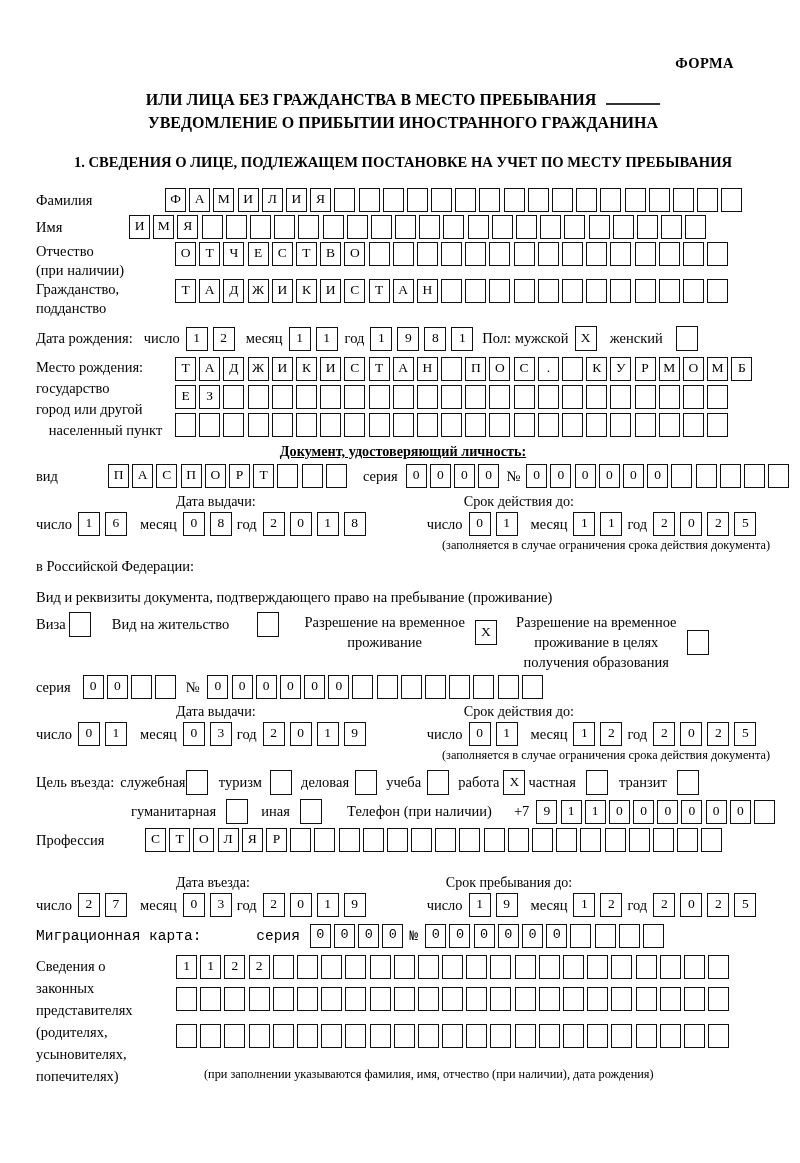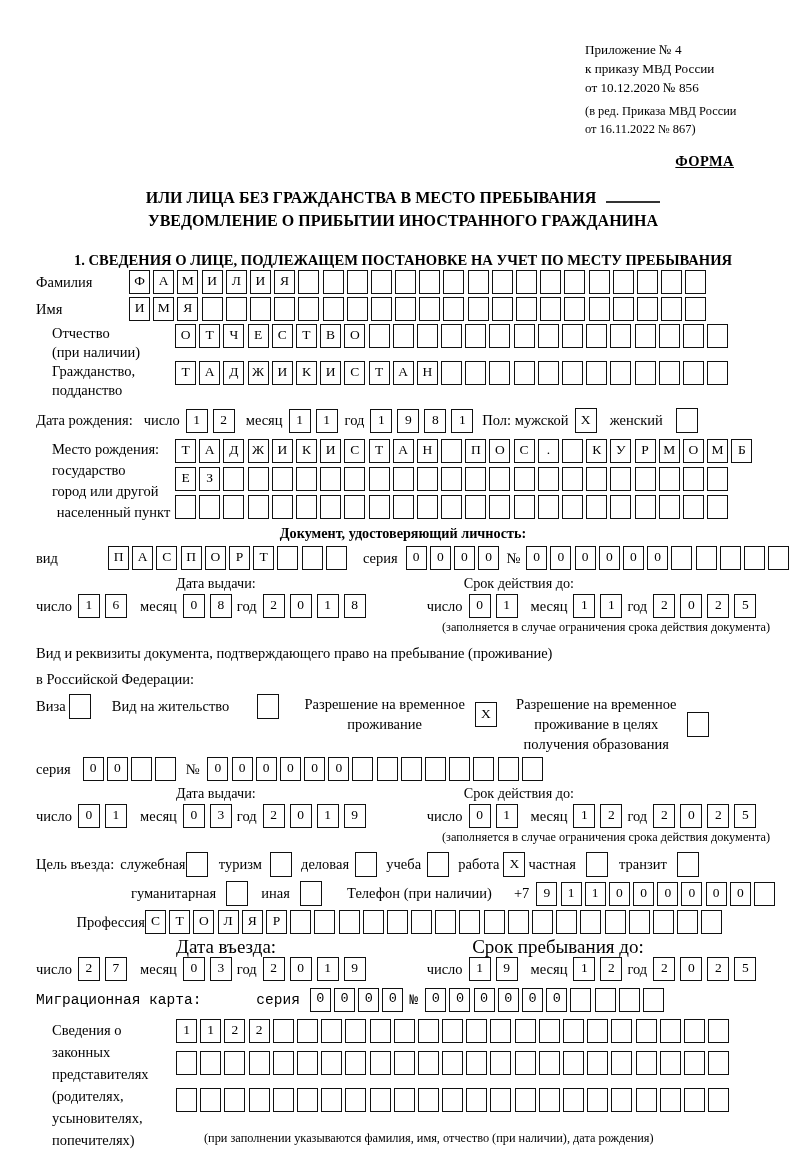--- a/index.html
+++ b/index.html
@@ -4,70 +4,61 @@
 <style>
   html,body{margin:0;padding:0;background:#888;}
   .page{
     width:800px;height:1163px;margin:0 auto;background:#ffffff;color:#000;
     font-family:"Liberation Serif","DejaVu Serif",serif;
     box-sizing:border-box;padding:40px 30px 0 36px;overflow:hidden;position:relative;
     font-size:14.5px;line-height:19px;
   }
   .appendix{margin-left:auto;width:185px;font-size:13.2px;line-height:19px;}
   .appendix .rev{font-size:12.4px;line-height:18px;margin-top:5px;}
-  .forma{text-align:right;padding-right:36px;font-weight:bold;font-size:14.5px;margin-top:14px;letter-spacing:.4px;text-decoration:underline;}
+  .forma{text-align:right;padding-right:36px;font-weight:bold;font-size:14.5px;margin-top:14px;letter-spacing:.4px;}
   .title{ text-align:center;font-weight:bold;font-size:16px;line-height:23px;margin-top:15px;}
   .title-underline{display:inline-block;width:54px;border-bottom:2px solid #333;margin-left:10px;}
   .sec1{ text-align:center;font-weight:bold;font-size:14.6px;margin-top:19px;}
   .frow{display:flex;align-items:center;}
   .tt{flex:none;}
   .cbox{
     display:inline-block;flex:none;width:21px;height:24px;box-sizing:border-box;
     border:1.8px solid #111;margin-right:3.2px;text-align:center;
     font-size:13.5px;line-height:20px;vertical-align:middle;background:#fff;
   }
   .check{width:22px;height:25px;line-height:21px;}
   .boxes{display:inline-flex;flex:none;}
   .dg .cbox{margin-right:5px;width:22px;}
   .dg .tt{margin-right:6px;}
   .dg{display:inline-flex;align-items:center;}
   .lblcol{flex:none;}
-  .lblcol div{line-height:19px;margin-left:16px;}
+  .lblcol div{line-height:19px;}
   .note{font-size:12.3px;line-height:15px;text-align:right;}
   .ctr{text-align:center;font-weight:bold;}
   .opt{display:flex;align-items:center;}
   .opt-lines{text-align:center;line-height:20px;}
 </style>
 </head>
 <body>
 
 <div class="page">
 
-  <div class="appendix">
-    <div>Приложение № 4</div>
-    <div>к приказу МВД России</div>
-    <div>от 10.12.2020 № 856</div>
-    <div class="rev">
-      <div>(в ред. Приказа МВД России</div>
-      <div>от 16.11.2022 № 867)</div>
-    </div>
-  </div>
 
   <div class="forma">ФОРМА</div>
 
   <div class="title">
     <div>
       <span>ИЛИ ЛИЦА БЕЗ ГРАЖДАНСТВА В МЕСТО ПРЕБЫВАНИЯ</span><span class="title-underline"></span>
     </div>
     <div>УВЕДОМЛЕНИЕ О ПРИБЫТИИ ИНОСТРАННОГО ГРАЖДАНИНА</div>
   </div>
 
   <div class="sec1">1. СВЕДЕНИЯ О ЛИЦЕ, ПОДЛЕЖАЩЕМ ПОСТАНОВКЕ НА УЧЕТ ПО МЕСТУ ПРЕБЫВАНИЯ</div>
 
-  <div class="frow" style="margin-top:0;">
+  <div class="frow" style="margin-top:16px;gap:36px;">
     <span class="tt" style="width:93px;">Фамилия</span>
     <span class="boxes">
         <span class="cbox">Ф</span>
         <span class="cbox">А</span>
         <span class="cbox">М</span>
         <span class="cbox">И</span>
         <span class="cbox">Л</span>
         <span class="cbox">И</span>
         <span class="cbox">Я</span>
         <span class="cbox"></span>
@@ -288,21 +279,21 @@
           <span class="cbox"></span>
           <span class="cbox"></span>
           <span class="cbox"></span>
           <span class="cbox"></span>
           <span class="cbox"></span>
           <span class="cbox"></span>
         </div>
     </div>
   </div>
 
-  <div class="ctr" style="margin-top:1px;font-size:14.2px;line-height:17px;">Документ, удостоверяющий личность:</div>
+  <div class="ctr" style="margin-top:1px;font-size:14.2px;line-height:17px;text-decoration:underline;">Документ, удостоверяющий личность:</div>
 
   <div class="frow" style="margin-top:4px;">
     <span class="tt" style="width:72px;">вид</span>
     <span class="boxes">
         <span class="cbox">П</span>
         <span class="cbox">А</span>
         <span class="cbox">С</span>
         <span class="cbox">П</span>
         <span class="cbox">О</span>
         <span class="cbox">Р</span>
@@ -375,22 +366,22 @@
           <span class="cbox">2</span>
           <span class="cbox">0</span>
           <span class="cbox">2</span>
           <span class="cbox">5</span>
         </span>
     </span>
   </div>
 
   <div class="note" style="margin-top:2px;">(заполняется в случае ограничения срока действия документа)</div>
 
+  <div style="line-height:26px;">в Российской Федерации:</div>
   <div style="margin-top:5px;line-height:26px;">Вид и реквизиты документа, подтверждающего право на пребывание (проживание)</div>
-  <div style="line-height:26px;">в Российской Федерации:</div>
 
   <div class="frow" style="margin-top:2px;align-items:flex-start;">
     <div class="opt">
       <span class="tt">Виза</span>
       <span class="cbox check" style="margin-left:3px;"></span>
     </div>
     <div class="opt" style="margin-left:18px;">
       <span class="tt">Вид на жительство</span>
       <span class="cbox check" style="margin-left:28px;"></span>
     </div>
@@ -519,21 +510,21 @@
         <span class="cbox">0</span>
         <span class="cbox">0</span>
         <span class="cbox">0</span>
         <span class="cbox">0</span>
         <span class="cbox">0</span>
         <span class="cbox"></span>
       </span>
   </div>
 
   <div class="frow" style="margin-top:4px;">
-    <span class="tt" style="width:109px;text-align:right;">Профессия</span>
+    <span class="tt" style="width:109px;">Профессия</span>
     <span class="boxes">
         <span class="cbox">С</span>
         <span class="cbox">Т</span>
         <span class="cbox">О</span>
         <span class="cbox">Л</span>
         <span class="cbox">Я</span>
         <span class="cbox">Р</span>
         <span class="cbox"></span>
         <span class="cbox"></span>
         <span class="cbox"></span>
@@ -548,21 +539,21 @@
         <span class="cbox"></span>
         <span class="cbox"></span>
         <span class="cbox"></span>
         <span class="cbox"></span>
         <span class="cbox"></span>
         <span class="cbox"></span>
         <span class="cbox"></span>
       </span>
   </div>
 
-  <div class="frow" style="margin-top:3px;font-size:19px;">
+  <div class="frow" style="margin-top:21px;font-size:14px;">
     <span class="tt" style="margin-left:140px;">Дата въезда:</span>
     <span class="tt" style="margin-left:196px;">Срок пребывания до:</span>
   </div>
 
   <div class="frow" style="margin-top:1px;">
     <span class="dg">
       <span class="tt">число</span>
       <span class="boxes">
           <span class="cbox">2</span>
           <span class="cbox">7</span>

